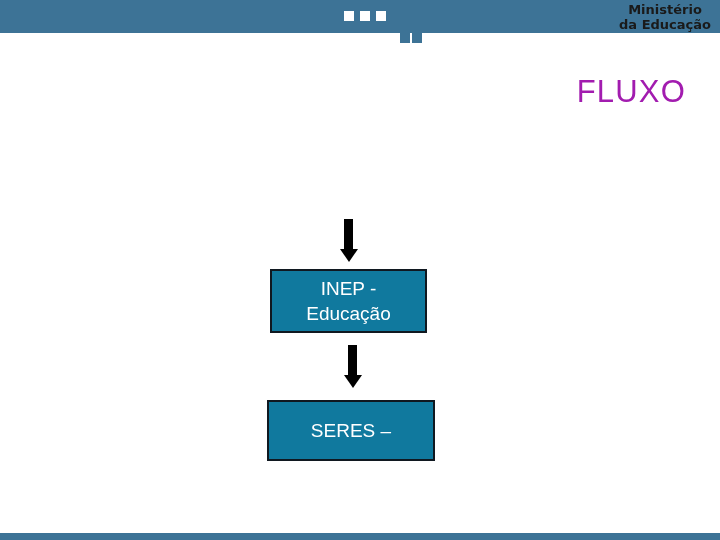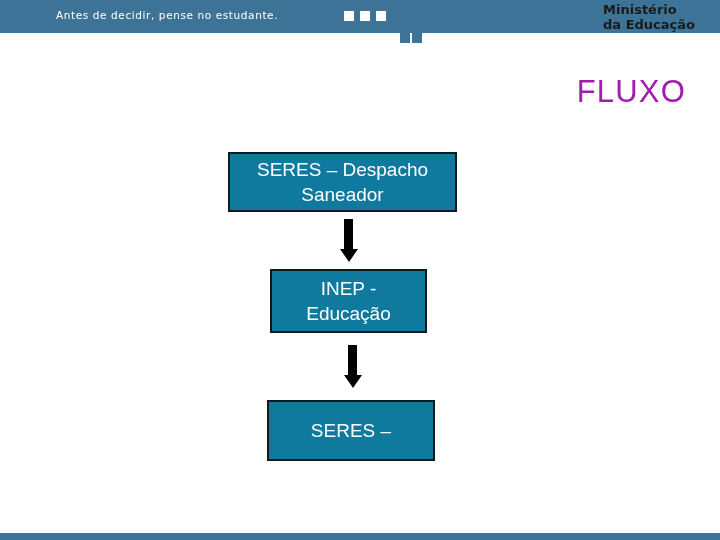--- a/index.html
+++ b/index.html
@@ -25,22 +25,22 @@
     letter-spacing:0.6px;
     white-space:nowrap;
   }
 
   
   .mosaic{position:absolute;left:330px;top:0px;width:110px;height:44px;}
   .mosaic i{position:absolute;display:block;background:#3d7396;}
   .mosaic u{position:absolute;display:block;background:#ffffff;}
 
   .ministry{
-    position:absolute;right:25px;top:2px;
-    text-align:left;
+    position:absolute;right:9px;top:2px;
+    text-align:center;
     color:#1a1a1a;
     font-family:"DejaVu Sans", sans-serif;
     font-weight:bold;
     font-size:13px;
     line-height:15px;
     white-space:nowrap;
   }
 
   
   .fluxo-title{
@@ -94,21 +94,20 @@
     background:#3d7396;
   }
 </style>
 </head>
 <body>
 
 <div id="stage">
 
   <div class="header-bar"></div>
 
-  <div class="tagline">Antes de decidir, pense no estudante.</div>
 
   <div class="mosaic">
 
     <i style="left:0px;  top:0px;  width:56px; height:33px;"></i>
 
     <u style="left:14px; top:11px; width:10px; height:10px;"></u>
     <u style="left:30px; top:11px; width:10px; height:10px;"></u>
     <u style="left:46px; top:11px; width:10px; height:10px;"></u>
 
     <i style="left:58px; top:0px;  width:10px; height:10px;"></i>
@@ -125,26 +124,20 @@
     <i style="left:94px; top:22px; width:9px;  height:9px;"></i>
   </div>
 
   <div class="ministry">
     <div>Ministério</div>
     <div>da Educação</div>
   </div>
 
   <div class="fluxo-title">FLUXO</div>
 
-  <div class="flow-box" id="box1">
-    <div>
-      <span>SERES – Despacho</span>
-      <span>Saneador</span>
-    </div>
-  </div>
 
   <div class="arrow" id="arrow1">
     <div class="shaft"></div>
     <div class="head"></div>
   </div>
 
   <div class="flow-box" id="box2">
     <div>
       <span>INEP -</span>
       <span>Educação</span>

